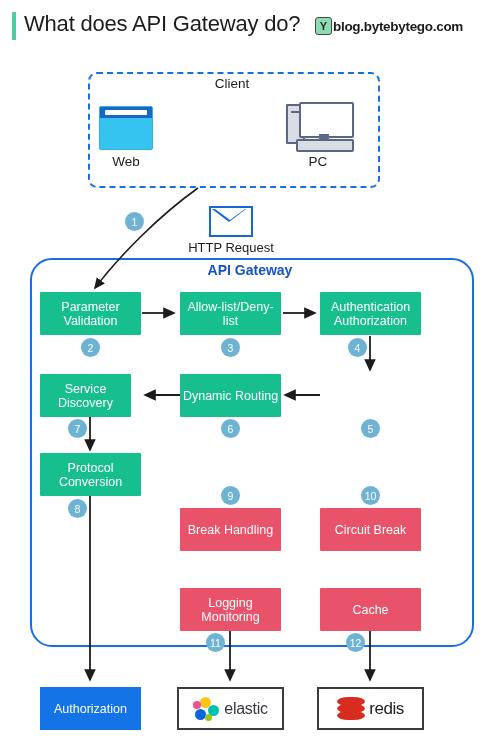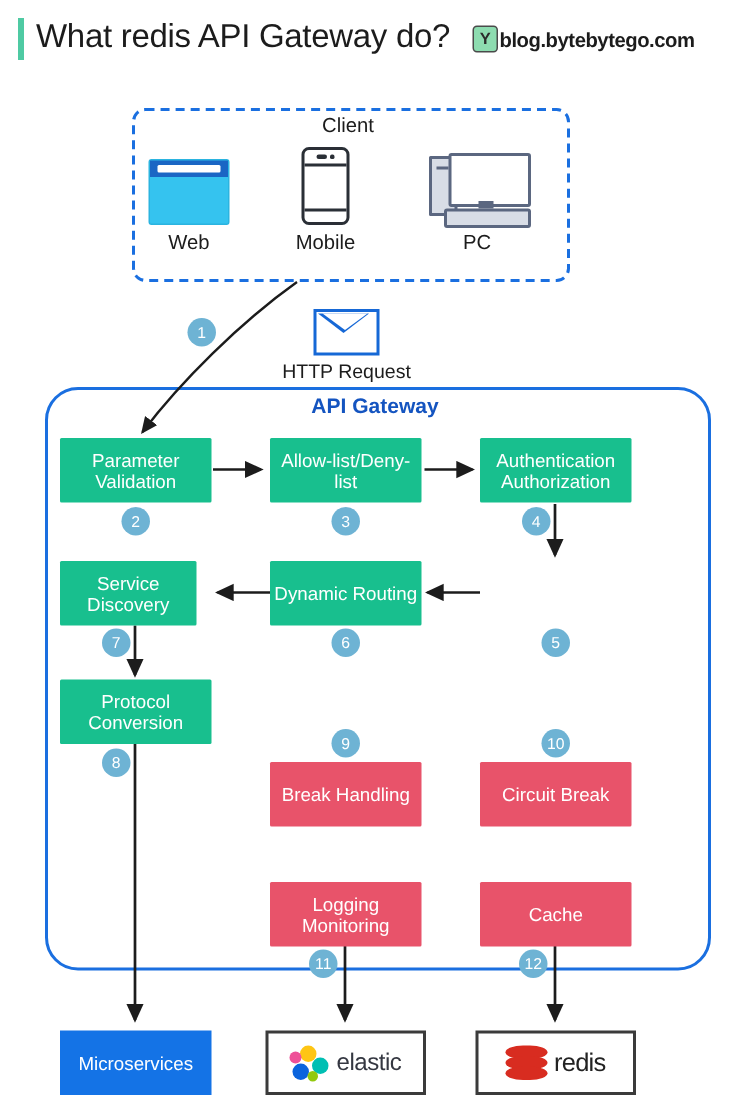--- a/index.html
+++ b/index.html
@@ -88,52 +88,40 @@
 
   svg.lines{position:absolute;left:0;top:0;width:500px;height:743px;pointer-events:none;}
 </style>
 </head>
 <body>
 
 <div class="canvas">
 
   <div id="header">
     <div id="title-bar"></div>
-    <div id="page-title">What redis API Gateway do?</div>
+    <div id="page-title">What does API Gateway do?</div>
     <div id="brand">
       <div id="brand-logo">Y</div>
       <div id="brand-text">blog.bytebytego.com</div>
     </div>
   </div>
 
   <div id="client-box"></div>
   <div id="client-label">Client</div>
 
   <div class="client-item" style="left:86px;top:100px;">
     <div class="ico-wrap">
       <div class="ico-web">
           <div class="bar"></div>
           <div class="url"></div>
         </div>
     </div>
     <div class="cap">Web</div>
   </div>
 
-  <div class="client-item" style="left:177px;top:100px;">
-    <div class="ico-wrap">
-      <div class="ico-mobile">
-          <div class="top">
-            <div class="spk"></div>
-            <div class="cam"></div>
-          </div>
-          <div class="btm"></div>
-        </div>
-    </div>
-    <div class="cap">Mobile</div>
-  </div>
 
   <div class="client-item" style="left:278px;top:100px;">
     <div class="ico-wrap">
       <div class="ico-pc">
           <div class="tower"></div>
           <div class="mon"></div>
           <div class="stand"></div>
           <div class="kb"></div>
         </div>
     </div>
@@ -200,21 +188,21 @@
 
   <div class="node pink" style="left:320px;top:508px;width:101px;">Circuit Break</div>
   <div class="badge" style="left:361px;top:486px;">10</div>
 
   <div class="node pink" style="left:180px;top:588px;width:101px;">Logging Monitoring</div>
   <div class="badge" style="left:206px;top:633px;">11</div>
 
   <div class="node pink" style="left:320px;top:588px;width:101px;">Cache</div>
   <div class="badge" style="left:346px;top:633px;">12</div>
 
-  <div class="out" id="out-micro" style="left:40px;top:687px;width:101px;">Microservices</div>
+  <div class="out" id="out-micro" style="left:40px;top:687px;width:101px;">Authorization</div>
 
   <div class="out out-white" style="left:317px;top:687px;width:107px;">
     <span class="logo-redis">
       <span class="rd-mark">
         <i style="top:0;"></i>
         <i style="top:7px;"></i>
         <i style="top:14px;"></i>
       </span>
       <span class="rd-txt">redis</span>
     </span>

